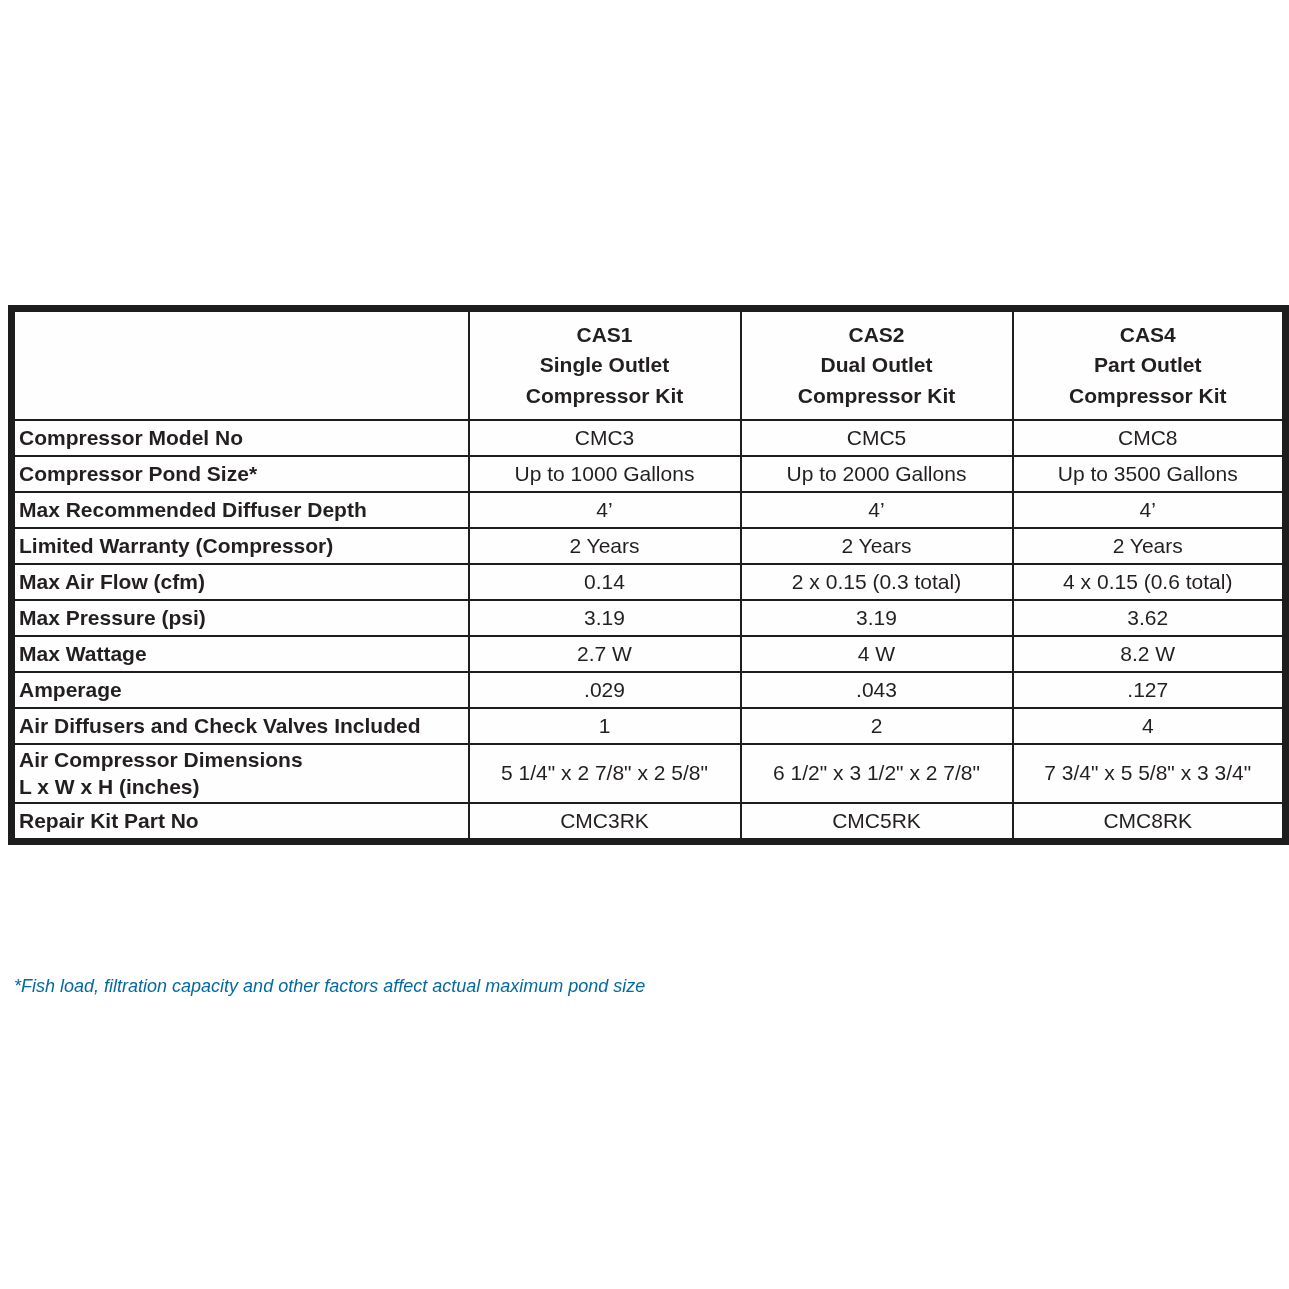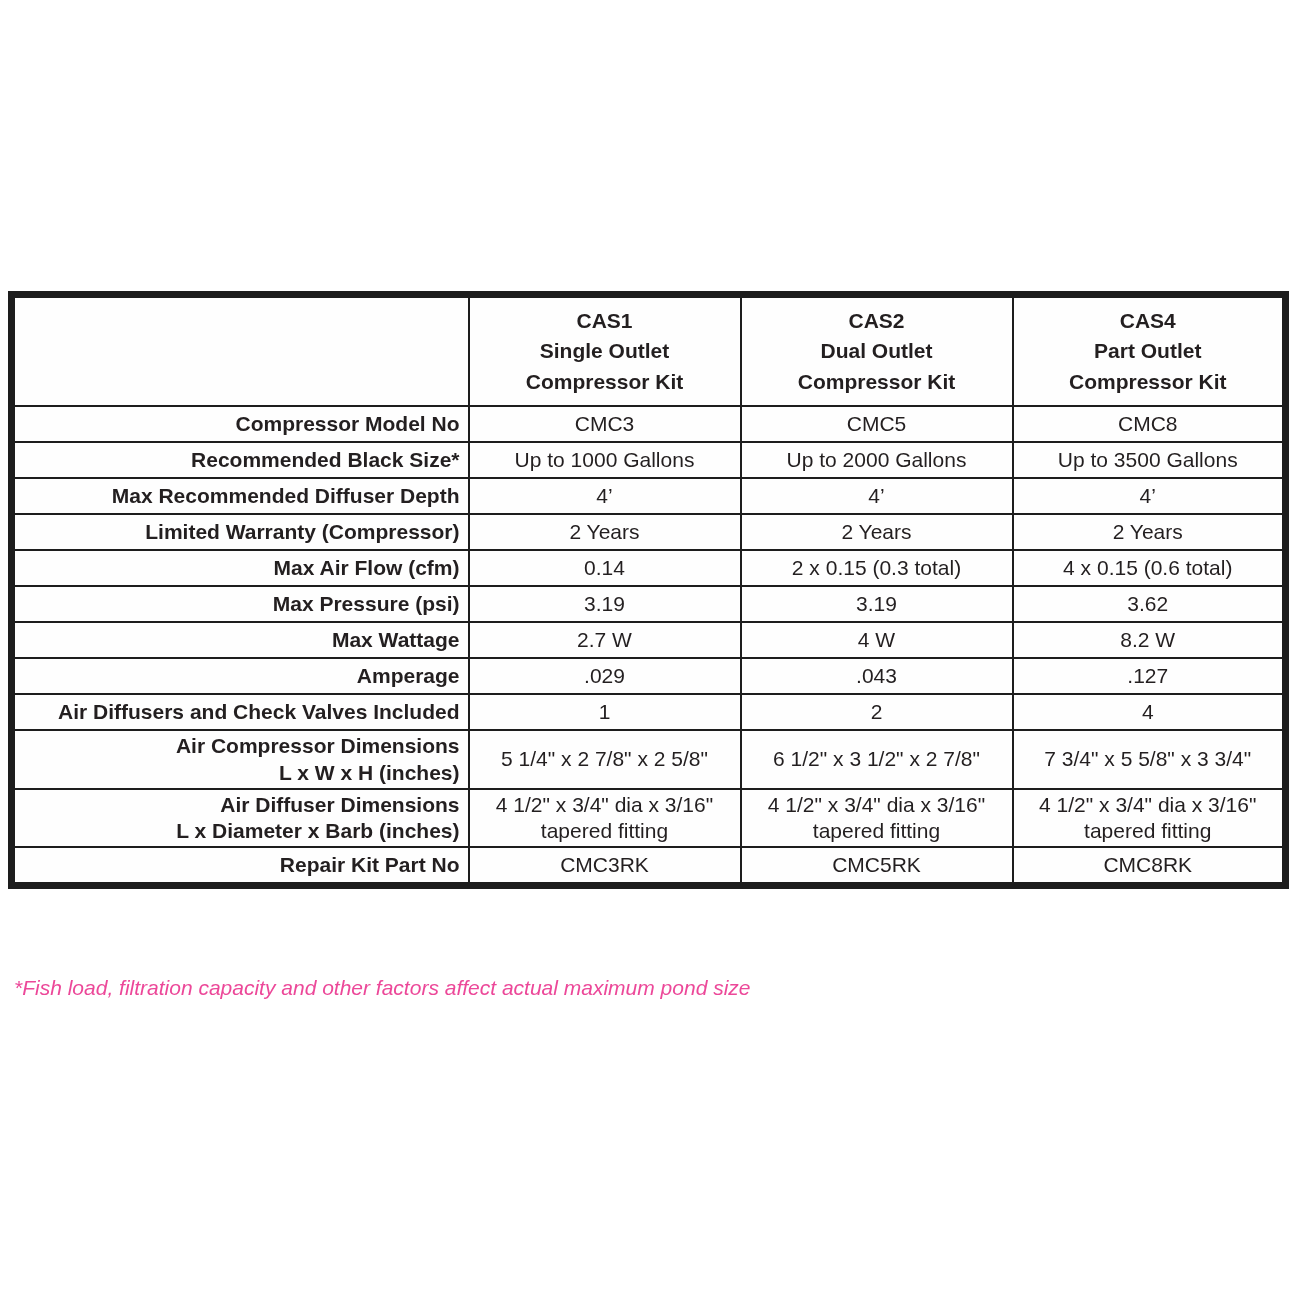--- a/index.html
+++ b/index.html
@@ -8,21 +8,21 @@
     background: #ffffff;
     width: 1289px;
     height: 1289px;
     font-family: "Liberation Sans", sans-serif;
     color: #231f20;
     position: relative;
   }
   .spec-table {
     position: absolute;
     left: 8px;
-    top: 291px;
+    top: 305px;
     width: 1274px;
     border-collapse: collapse;
     table-layout: fixed;
     background: #fefefe;
   }
   .spec-table, .spec-table th, .spec-table td {
     border: 2px solid #1d1d1d;
   }
   .spec-table {
     border: 7px solid #1d1d1d;
@@ -41,35 +41,35 @@
   }
   .spec-table td {
     font-size: 21px;
     height: 30px;
     vertical-align: middle;
     white-space: pre-line;
     line-height: 1.25;
   }
   .spec-table td.lbl {
     font-weight: bold;
-    text-align: right;
+    text-align: left;
     padding: 2px 8px 2px 4px;
   }
   .spec-table td.val {
     font-weight: normal;
     text-align: center;
     padding: 2px 12px;
   }
   .footnote {
     position: absolute;
     left: 14px;
     top: 976px;
-    font-size: 21px;
+    font-size: 18px;
     font-style: italic;
-    color: #ec4899;
+    color: #0369a1;
   }
 </style>
 </head>
 <body>
 
 <table class="spec-table">
   <colgroup>
     <col style="width:457px">
     <col style="width:272px">
     <col style="width:272px">
@@ -88,21 +88,21 @@
 Part Outlet
 Compressor Kit</th>
     </tr>
     <tr>
       <td class="lbl">Compressor Model No</td>
       <td class="val">CMC3</td>
       <td class="val">CMC5</td>
       <td class="val">CMC8</td>
     </tr>
     <tr>
-      <td class="lbl">Recommended Black Size*</td>
+      <td class="lbl">Compressor Pond Size*</td>
       <td class="val">Up to 1000 Gallons</td>
       <td class="val">Up to 2000 Gallons</td>
       <td class="val">Up to 3500 Gallons</td>
     </tr>
     <tr>
       <td class="lbl">Max Recommended Diffuser Depth</td>
       <td class="val">4’</td>
       <td class="val">4’</td>
       <td class="val">4’</td>
     </tr>
@@ -143,30 +143,20 @@
       <td class="val">4</td>
     </tr>
     <tr>
       <td class="lbl">Air Compressor Dimensions
 L x W x H (inches)</td>
       <td class="val">5 1/4" x 2 7/8" x 2 5/8"</td>
       <td class="val">6 1/2" x 3 1/2" x 2 7/8"</td>
       <td class="val">7 3/4" x 5 5/8" x 3 3/4"</td>
     </tr>
     <tr>
-      <td class="lbl">Air Diffuser Dimensions
-L x Diameter x Barb (inches)</td>
-      <td class="val">4 1/2" x 3/4" dia x 3/16"
-tapered fitting</td>
-      <td class="val">4 1/2" x 3/4" dia x 3/16"
-tapered fitting</td>
-      <td class="val">4 1/2" x 3/4" dia x 3/16"
-tapered fitting</td>
-    </tr>
-    <tr>
       <td class="lbl">Repair Kit Part No</td>
       <td class="val">CMC3RK</td>
       <td class="val">CMC5RK</td>
       <td class="val">CMC8RK</td>
     </tr>
   </tbody>
 </table>
 
 <div class="footnote">*Fish load, filtration capacity and other factors affect actual maximum pond size</div>
 

